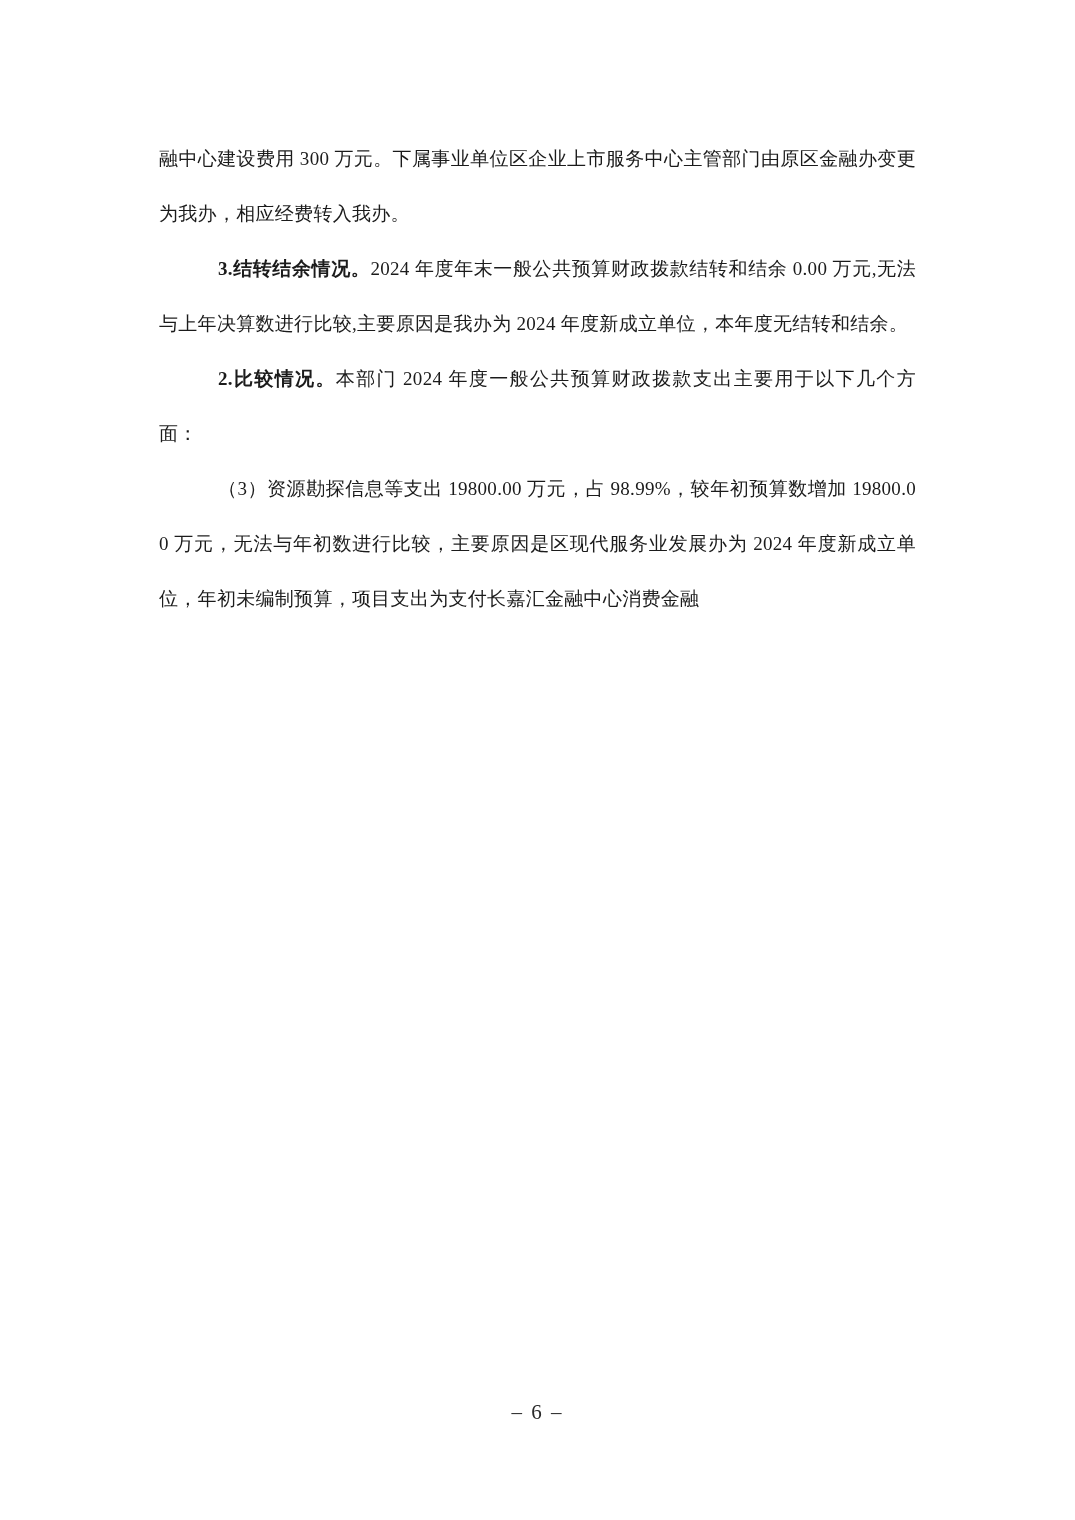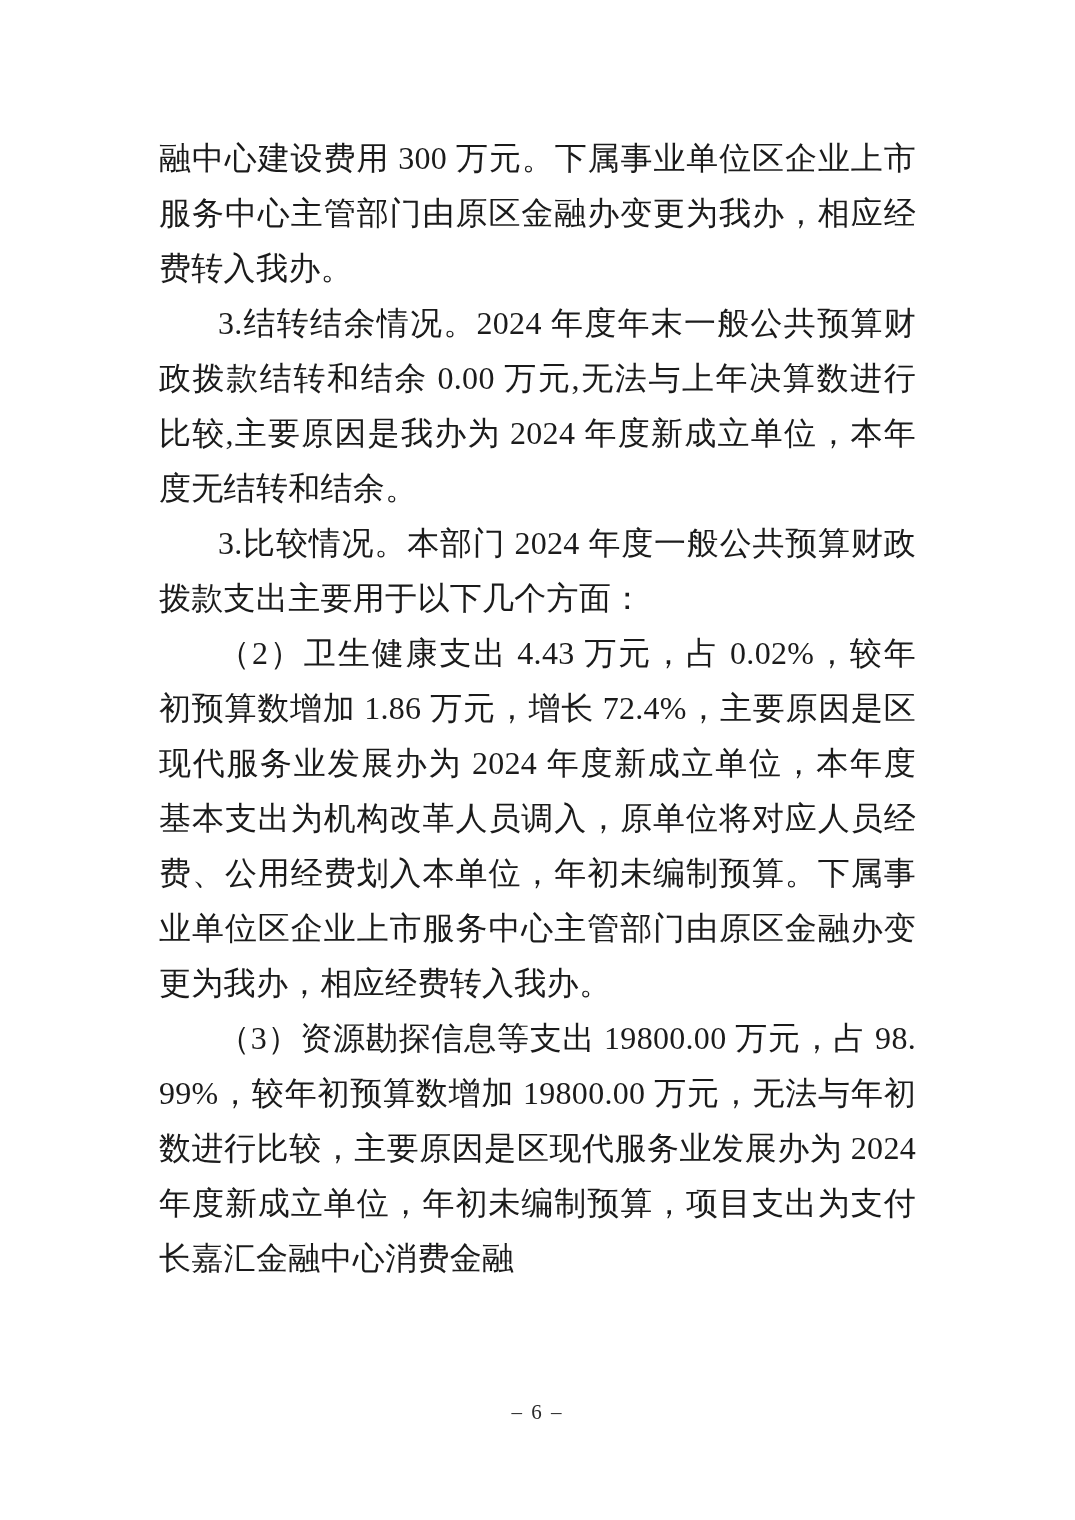--- a/index.html
+++ b/index.html
@@ -24,32 +24,32 @@
   }
   .doc {
     position: absolute;
     left: 159px;
     top: 131px;
     width: 757px;
   }
   .para {
     margin: 0;
     padding: 0;
-    font-size: 32px;
+    font-size: 19px;
     line-height: 55px;
     letter-spacing: 0.3px;
     text-align: justify;
     text-justify: inter-ideograph;
     word-break: break-all;
   }
   .para.indent {
     text-indent: 59px;
   }
   .lead {
-    font-weight: normal;
+    font-weight: bold;
   }
   .footer {
     position: absolute;
     left: 0;
     top: 1400px;
     width: 1075px;
     text-align: center;
     font-size: 21px;
     letter-spacing: 2px;
     color: #2a2a2a;
@@ -58,23 +58,22 @@
 </head>
 <body>
 
 <div class="page">
   <div class="doc">
 
     <p class="para"><span>融中心建设费用 300 万元。下属事业单位区企业上市服务中心主管部门由原区金融办变更为我办，相应经费转入我办。</span></p>
 
     <p class="para indent"><span class="lead">3.结转结余情况。</span><span>2024 年度年末一般公共预算财政拨款结转和结余 0.00 万元,无法与上年决算数进行比较,主要原因是我办为 2024 年度新成立单位，本年度无结转和结余。</span></p>
 
-    <p class="para indent"><span class="lead">3.比较情况。</span><span>本部门 2024 年度一般公共预算财政拨款支出主要用于以下几个方面：</span></p>
+    <p class="para indent"><span class="lead">2.比较情况。</span><span>本部门 2024 年度一般公共预算财政拨款支出主要用于以下几个方面：</span></p>
 
 
-    <p class="para indent"><span>（2）卫生健康支出 4.43 万元，占 0.02%，较年初预算数增加 1.86 万元，增长 72.4%，主要原因是区现代服务业发展办为 2024 年度新成立单位，本年度基本支出为机构改革人员调入，原单位将对应人员经费、公用经费划入本单位，年初未编制预算。下属事业单位区企业上市服务中心主管部门由原区金融办变更为我办，相应经费转入我办。</span></p>
 
     <p class="para indent"><span>（3）资源勘探信息等支出 19800.00 万元，占 98.99%，较年初预算数增加 19800.00 万元，无法与年初数进行比较，主要原因是区现代服务业发展办为 2024 年度新成立单位，年初未编制预算，项目支出为支付长嘉汇金融中心消费金融</span></p>
 
   </div>
 
   <div class="footer">– 6 –</div>
 </div>
 
 </body></html>

